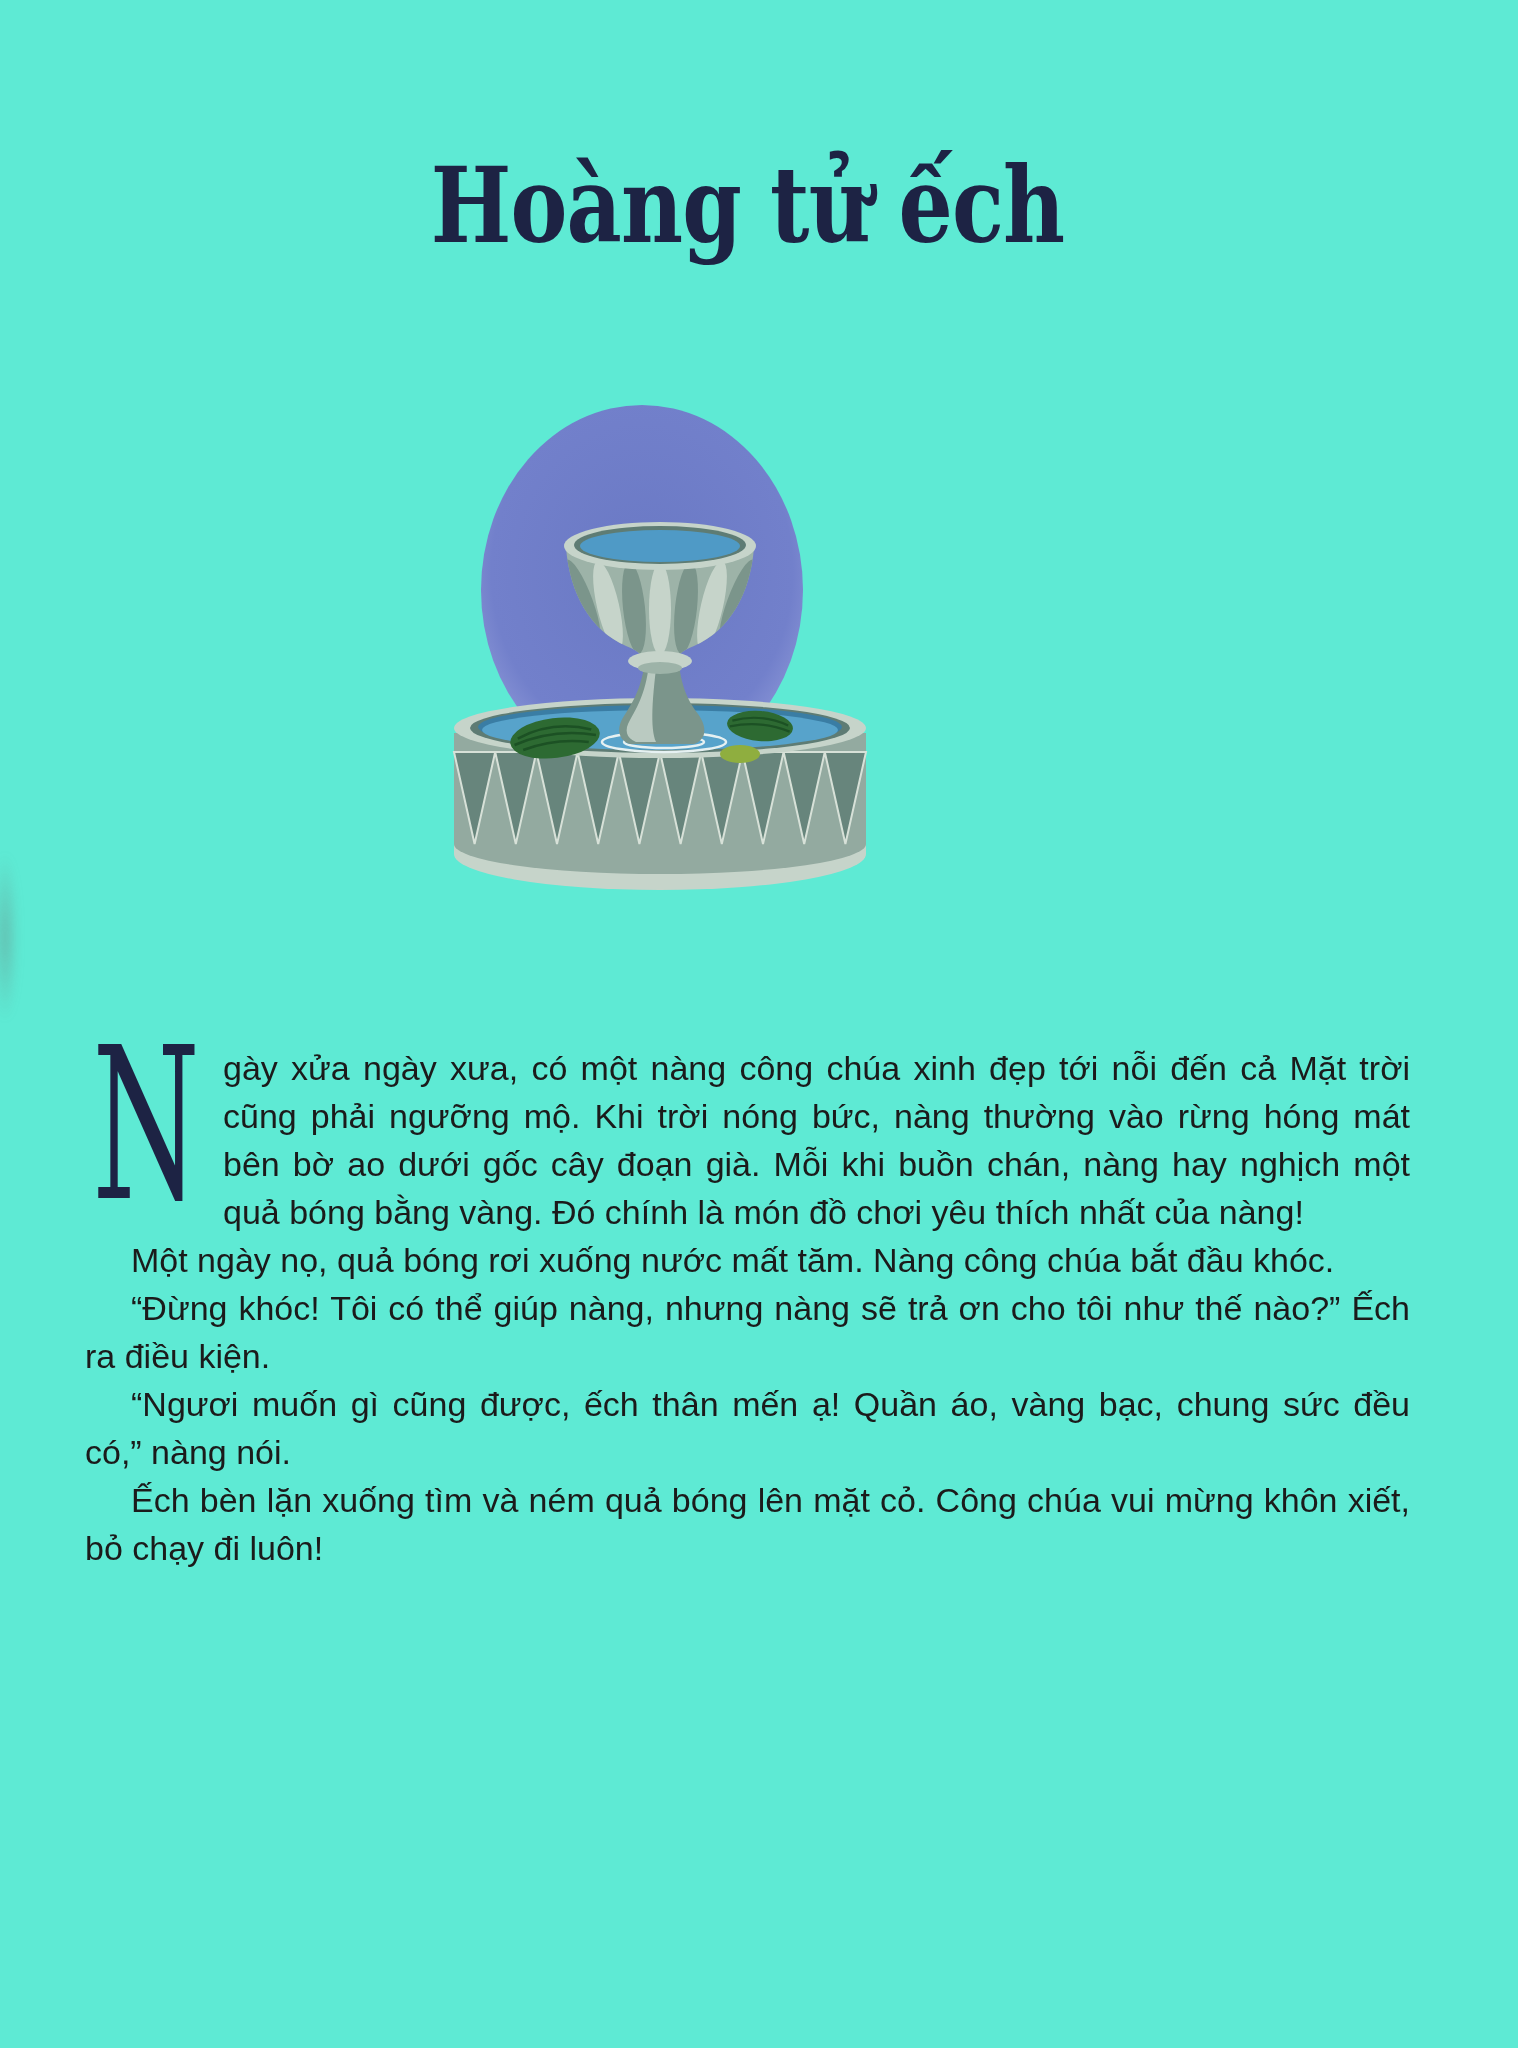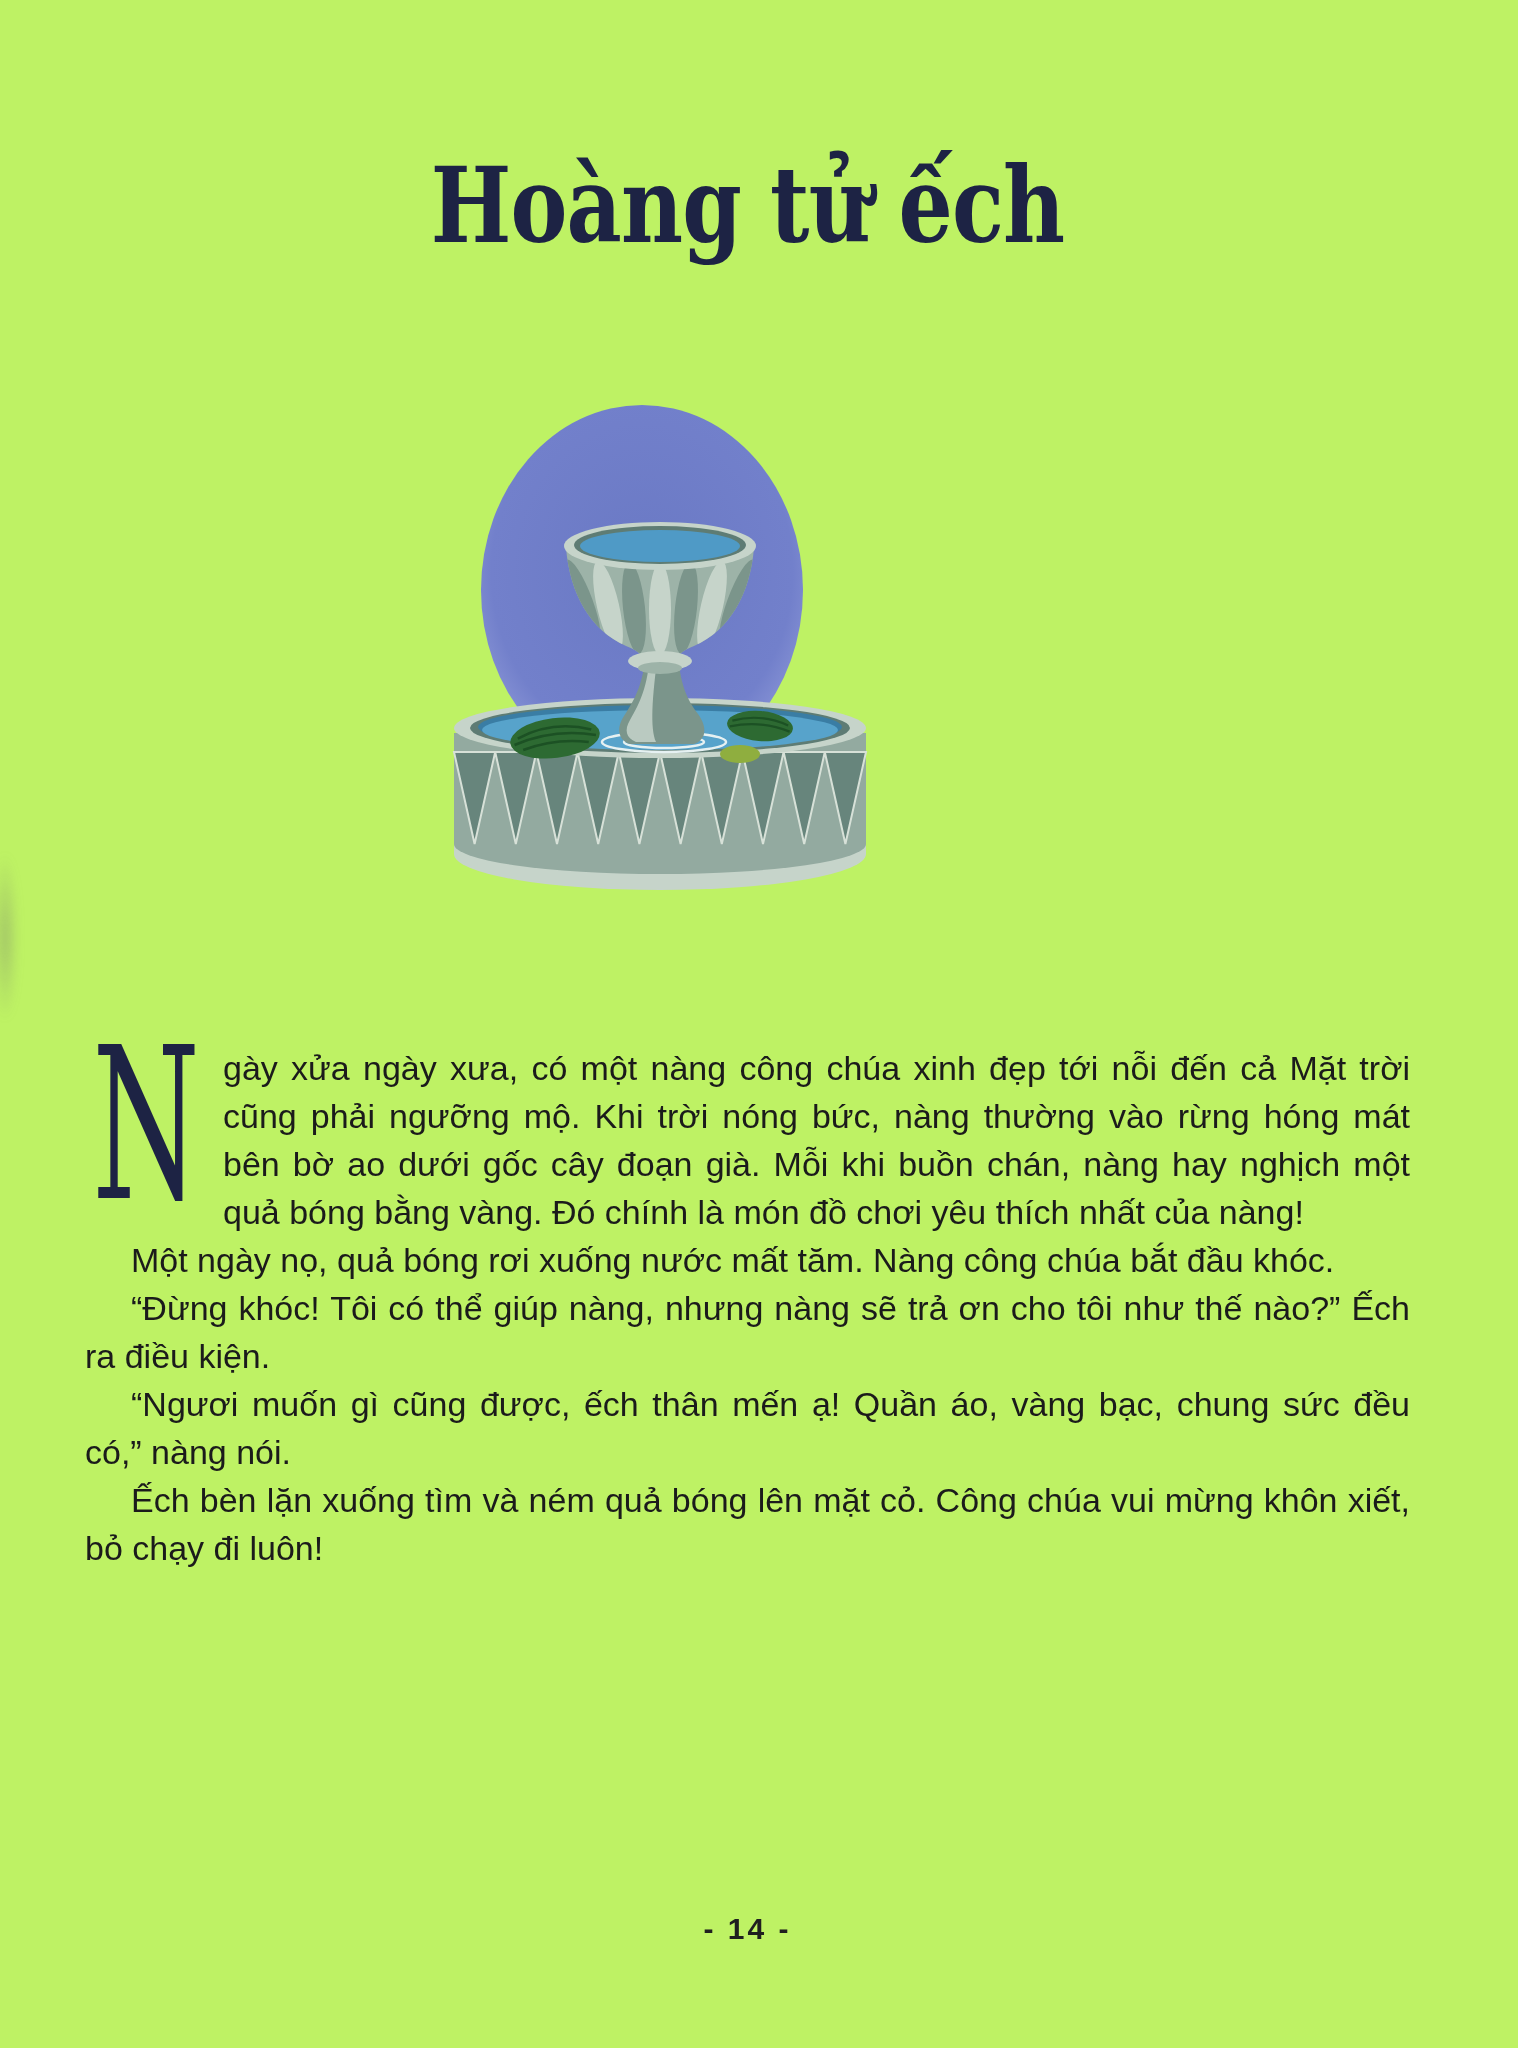--- a/index.html
+++ b/index.html
@@ -1,20 +1,20 @@
 <!DOCTYPE html>
 <html><head>
 <meta charset="utf-8">
 <style>
   html,body{margin:0;padding:0;background:#e9e9e9;}
   .page{
     position:relative;
     width:1518px;height:2048px;
     margin:0 auto;
-    background:#bef264;
+    background:#5eead4;
     overflow:hidden;
     font-family:"Liberation Sans", sans-serif;
     color:#1b1b1b;
   }
   .scan-shadow{
     position:absolute;left:-8px;top:852px;width:26px;height:170px;
     background:radial-gradient(closest-side, rgba(110,110,110,.35), rgba(110,110,110,0));
     filter:blur(5px);
   }
   .title-wrap{
@@ -131,15 +131,14 @@
           <text text-anchor="middle" font-family="DejaVu Serif, serif" font-size="212" fill="#1d2344">N</text>
         </g>
       </svg><span>gày xửa ngày xưa, có một nàng công chúa xinh đẹp tới nỗi đến cả Mặt trời cũng phải ngưỡng mộ. Khi trời nóng bức, nàng thường vào rừng hóng mát bên bờ ao dưới gốc cây đoạn già. Mỗi khi buồn chán, nàng hay nghịch một quả bóng bằng vàng. Đó chính là món đồ chơi yêu thích nhất của nàng!</span>
     </p>
     <p>Một ngày nọ, quả bóng rơi xuống nước mất tăm. Nàng công chúa bắt đầu khóc.</p>
     <p>“Đừng khóc! Tôi có thể giúp nàng, nhưng nàng sẽ trả ơn cho tôi như thế nào?” Ếch ra điều kiện.</p>
     <p>“Ngươi muốn gì cũng được, ếch thân mến ạ! Quần áo, vàng bạc, chung sức đều có,” nàng nói.</p>
     <p>Ếch bèn lặn xuống tìm và ném quả bóng lên mặt cỏ. Công chúa vui mừng khôn xiết, bỏ chạy đi luôn!</p>
   </div>
 
-  <div class="page-number">- 14 -</div>
 
 </div>
 
 </body></html>

